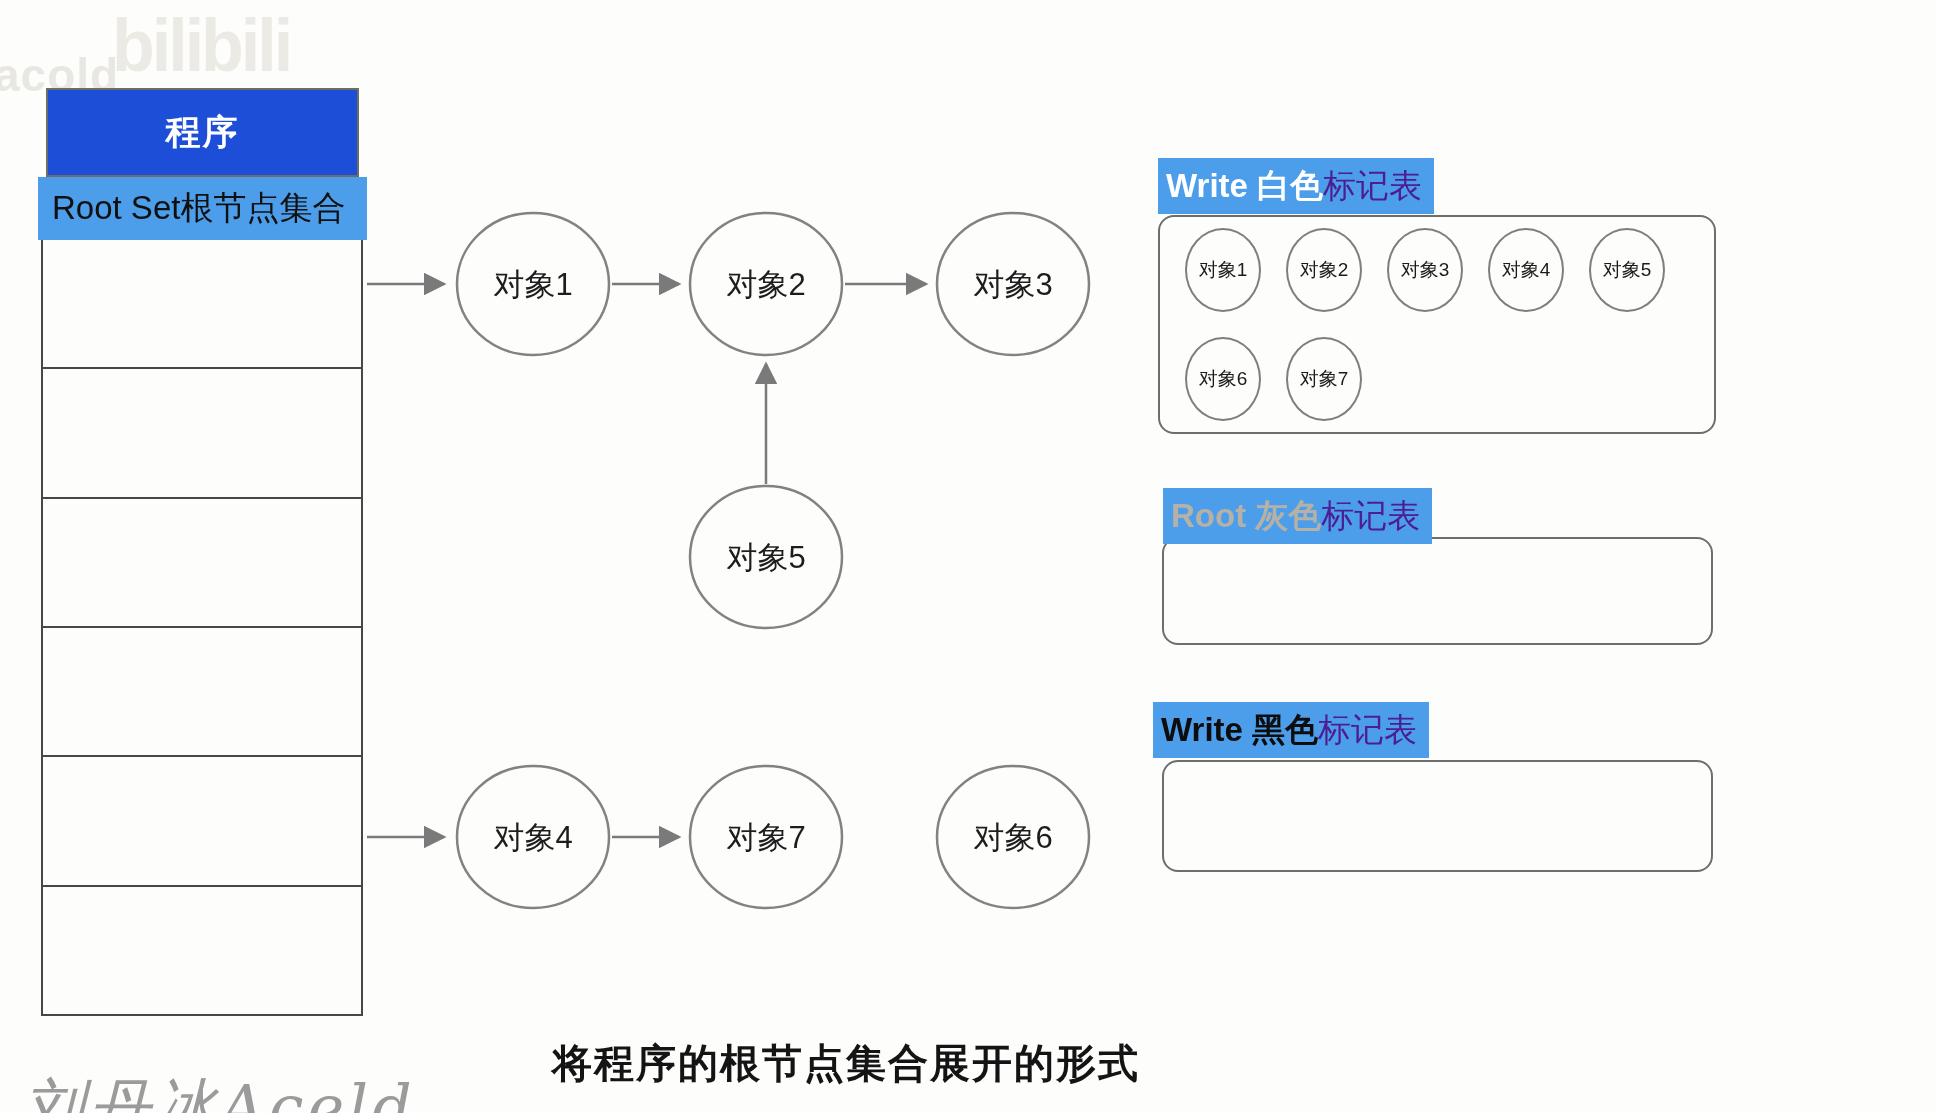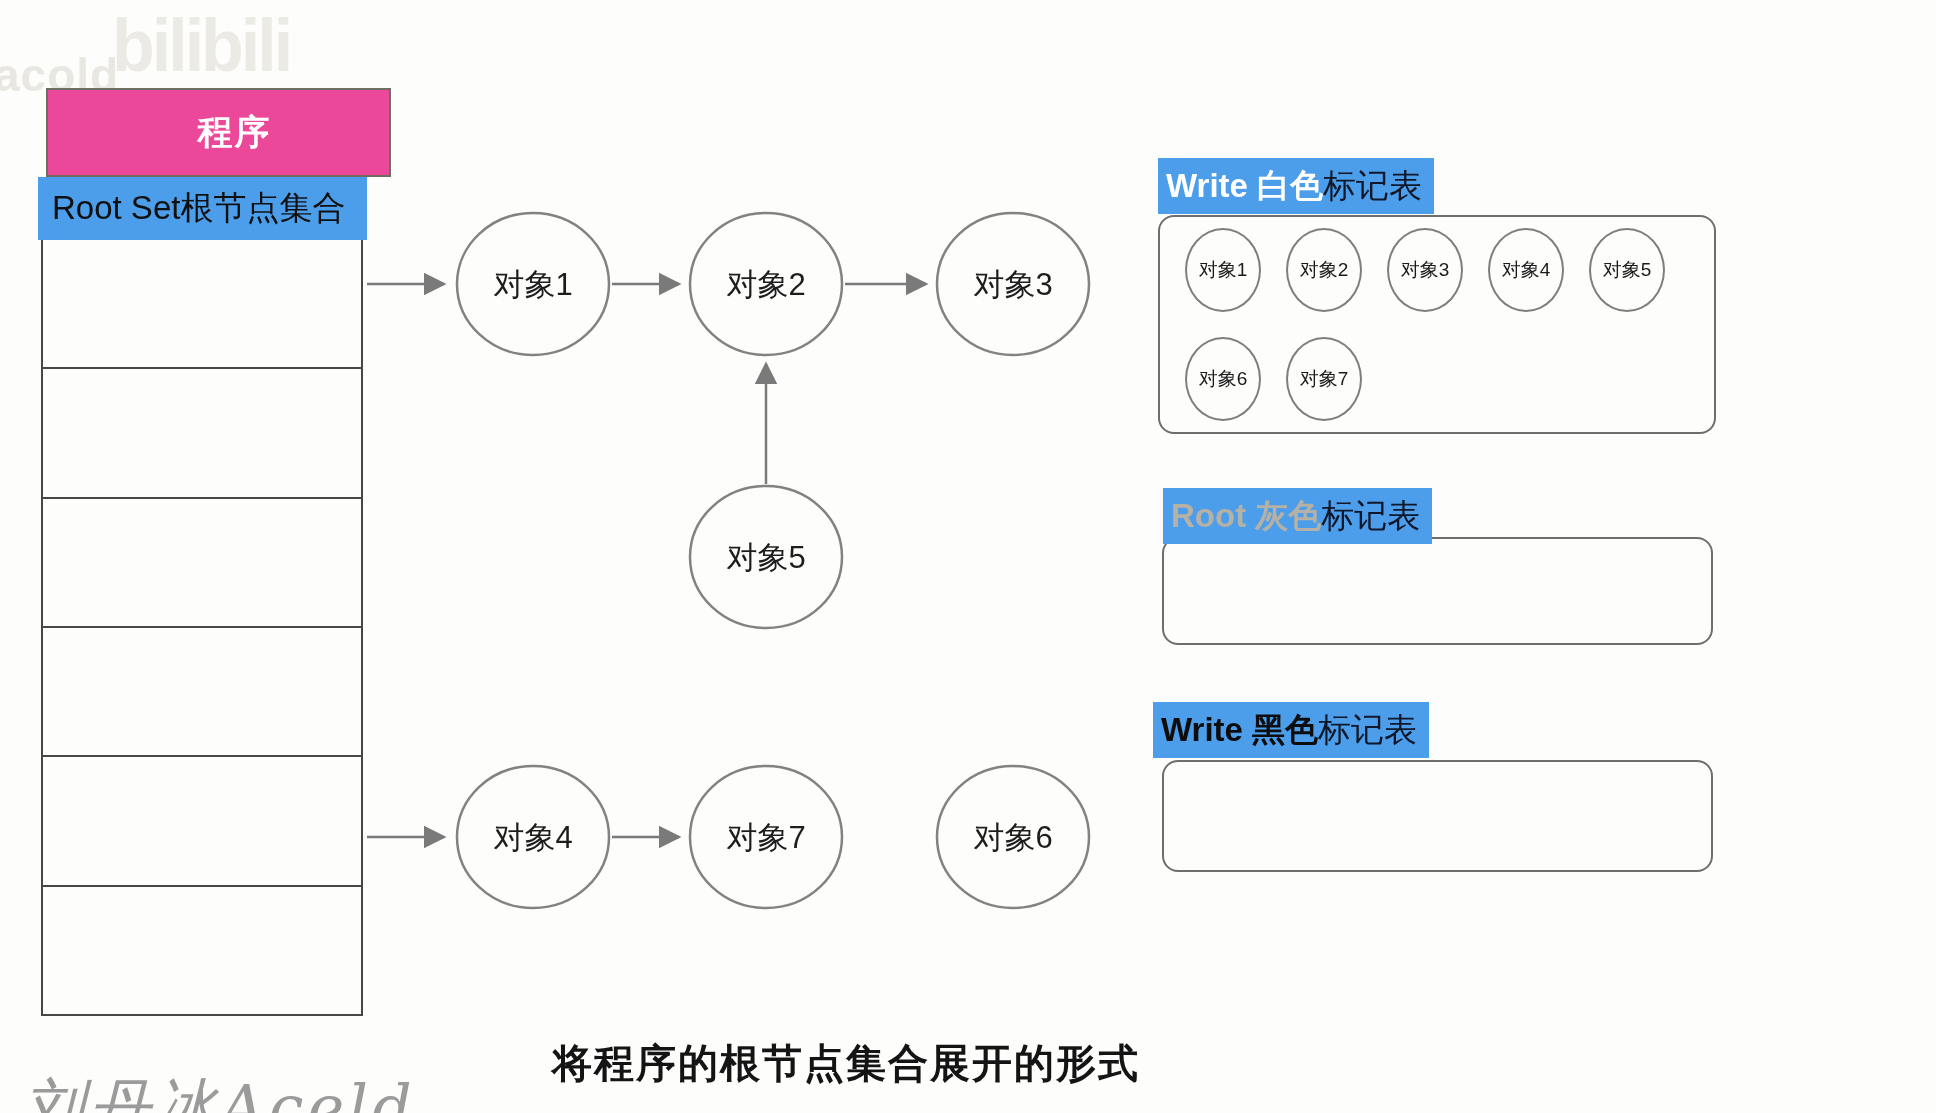--- a/index.html
+++ b/index.html
@@ -19,23 +19,23 @@
     transform:scaleY(1.05);
   }
   .wm-sign{
     position:absolute;left:22px;top:1066px;
     font-family:"DejaVu Serif", serif;font-style:italic;
     font-size:62px;color:#9b9b9b;letter-spacing:4px;white-space:nowrap;
   }
   
   .stack-header{
     position:absolute;left:46px;top:88px;width:309px;height:85px;
-    background:#ec4899;border:2px solid #6f6c64;
+    background:#1d4ed8;border:2px solid #6f6c64;
     display:flex;align-items:center;justify-content:center;
-    font-size:35px;font-weight:700;color:#ffffff;letter-spacing:2px;padding-left:32px;
+    font-size:35px;font-weight:700;color:#ffffff;letter-spacing:2px;
   }
   .rootset-row{
     position:absolute;left:38px;top:177px;width:329px;height:63px;
     background:#4c9eea;color:#101010;
     display:flex;align-items:center;
     font-size:33px;padding-left:14px;box-sizing:border-box;white-space:nowrap;
   }
   .stack-cells{
     position:absolute;left:41px;top:240px;width:322px;height:776px;
     border:2px solid #474747;border-top:none;box-sizing:border-box;
@@ -51,21 +51,21 @@
     font-family:"Liberation Sans", sans-serif;
     font-size:31px;fill:#1d1d1d;text-anchor:middle;
   }
   
   .mark-label{
     position:absolute;height:56px;background:#4c9eea;
     display:flex;align-items:center;white-space:nowrap;
     padding:0 12px 0 8px;font-size:33px;z-index:3;justify-content:flex-end;
   }
   .mark-label .en{font-weight:700;}
-  .mark-label .cn{font-weight:400;color:#0f172a;}
+  .mark-label .cn{font-weight:400;color:#4c1d95;}
   .lbl-white{left:1158px;top:158px;}
   .lbl-white .en{color:#ffffff;}
   .lbl-grey{left:1163px;top:488px;}
   .lbl-grey .en{color:#b5b1a7;}
   .lbl-black{left:1153px;top:702px;}
   .lbl-black .en{color:#0d0d0d;}
   .mark-box{
     position:absolute;background:transparent;
     border:2.5px solid #6e6e6e;border-radius:16px;z-index:1;
   }

